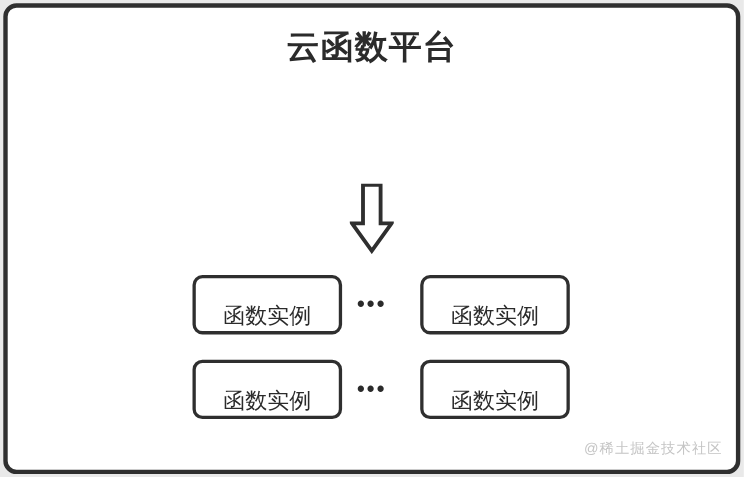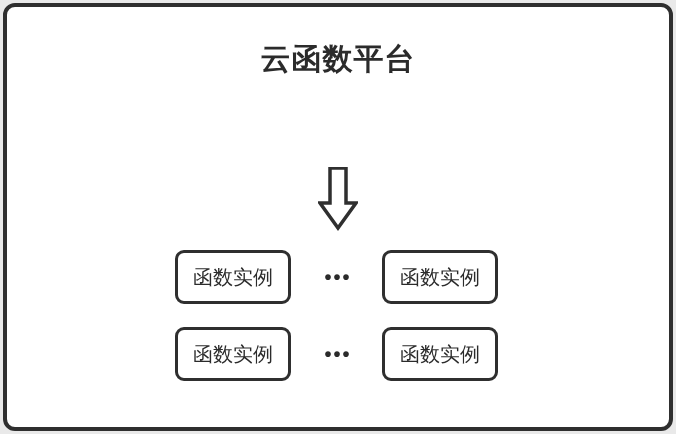--- a/index.html
+++ b/index.html
@@ -19,21 +19,21 @@
     height: 428px;
     box-sizing: border-box;
     background: var(--canvas, #ffffff);
     border: 4px solid var(--line, #2f2f2f);
     border-radius: 12px;
   }
   
   .title {
     position: absolute;
     left: 0;
-    top: 32px;
+    top: 16px;
     width: 100%;
     text-align: center;
     font-size: 30px;
     font-weight: bold;
     letter-spacing: 1px;
     color: var(--text, #2b2b2b);
   }
   .dashed-node {
     position: absolute;
     left: 250px;
@@ -52,27 +52,27 @@
   }
   .arrow {
     position: absolute;
     left: 311px;
     top: 160px;
     width: 40px;
     height: 64px;
   }
   .instance-node {
     position: absolute;
-    width: 116px;
+    width: 136px;
     height: 54px;
     box-sizing: border-box;
     border: 3px solid var(--line, #2f2f2f);
     border-radius: 9px;
     display: flex;
-    align-items: center;
+    align-items: flex-end;
     justify-content: center;
     font-size: 20px;
     color: var(--text, #2b2b2b);
     background: var(--canvas, #ffffff);
   }
   .r1 { top: 243px; }
   .r2 { top: 320px; }
   .colL { left: 168px; }
   .colR { left: 375px; }
   .dots {
@@ -118,14 +118,15 @@
   </div>
 
   <div class="instance-node r2 colL">
     <span>函数实例</span>
   </div>
   <div class="dots r2">•••</div>
   <div class="instance-node r2 colR">
     <span>函数实例</span>
   </div>
 
+  <div class="watermark">@稀土掘金技术社区</div>
 
 </div>
 
 </body></html>

